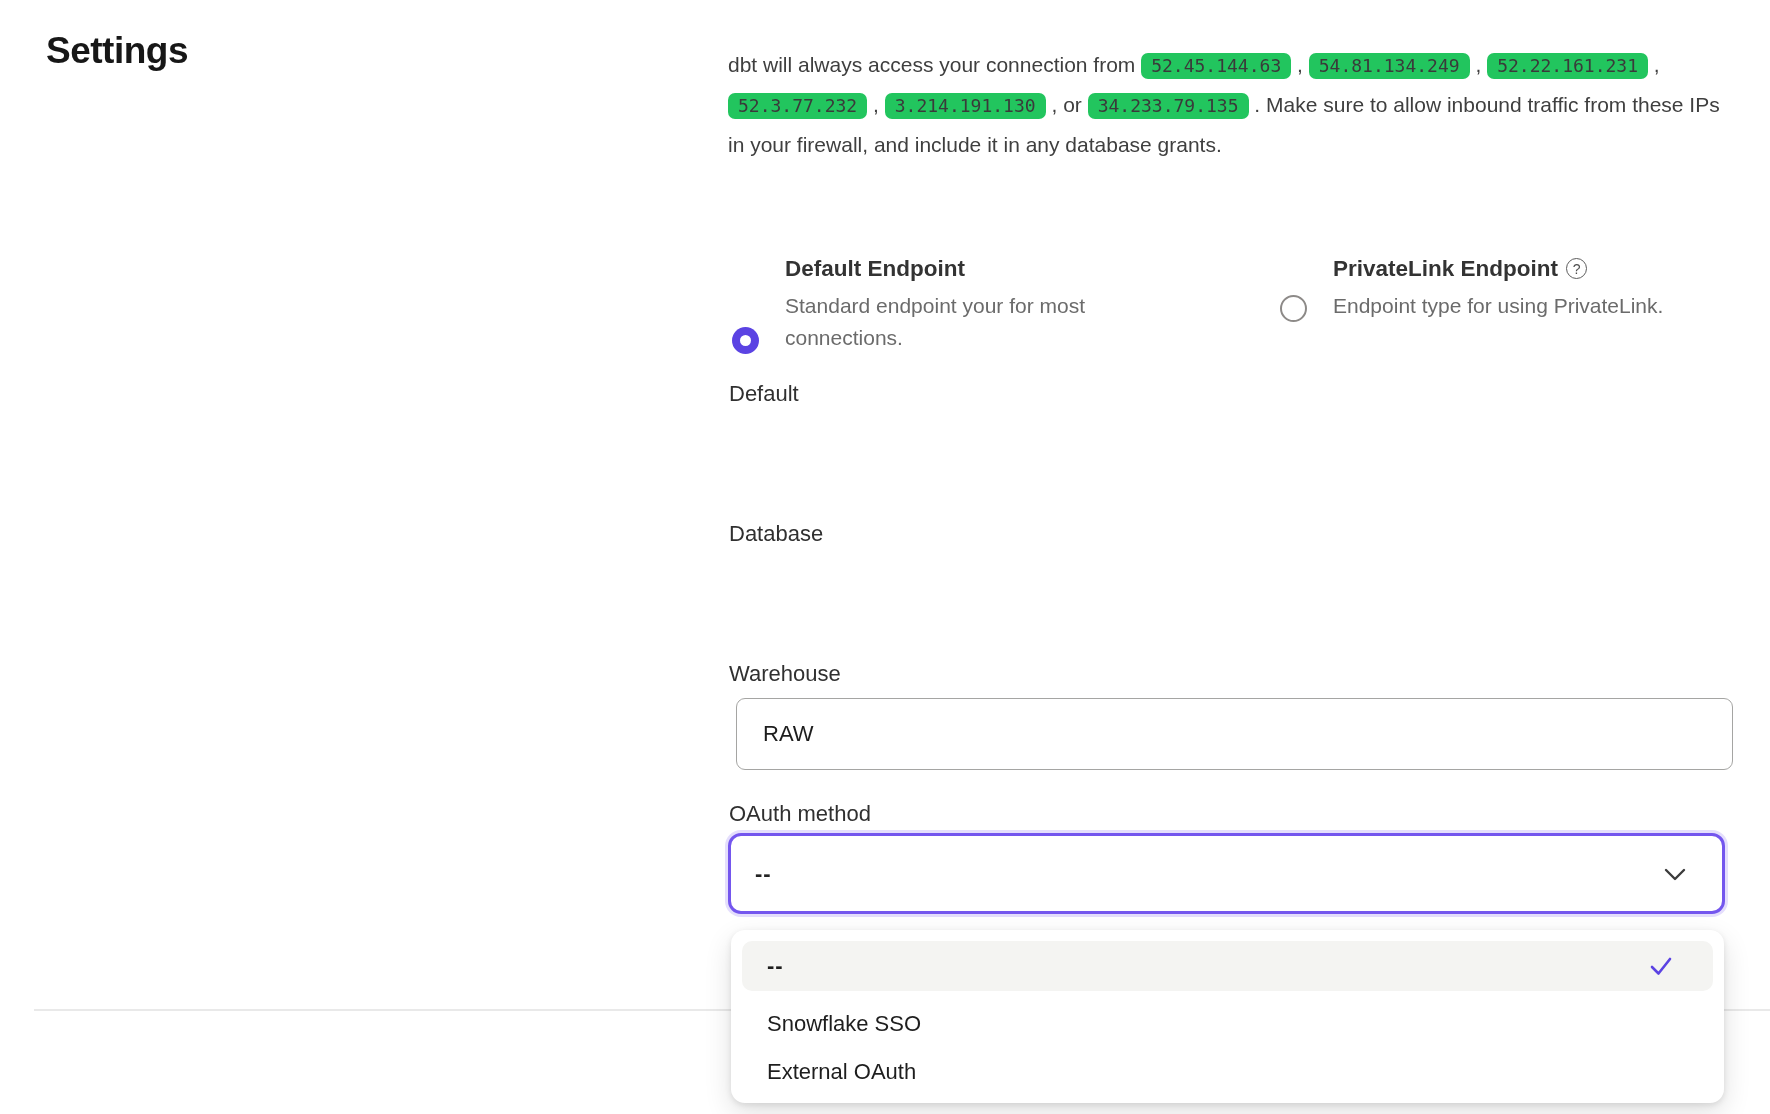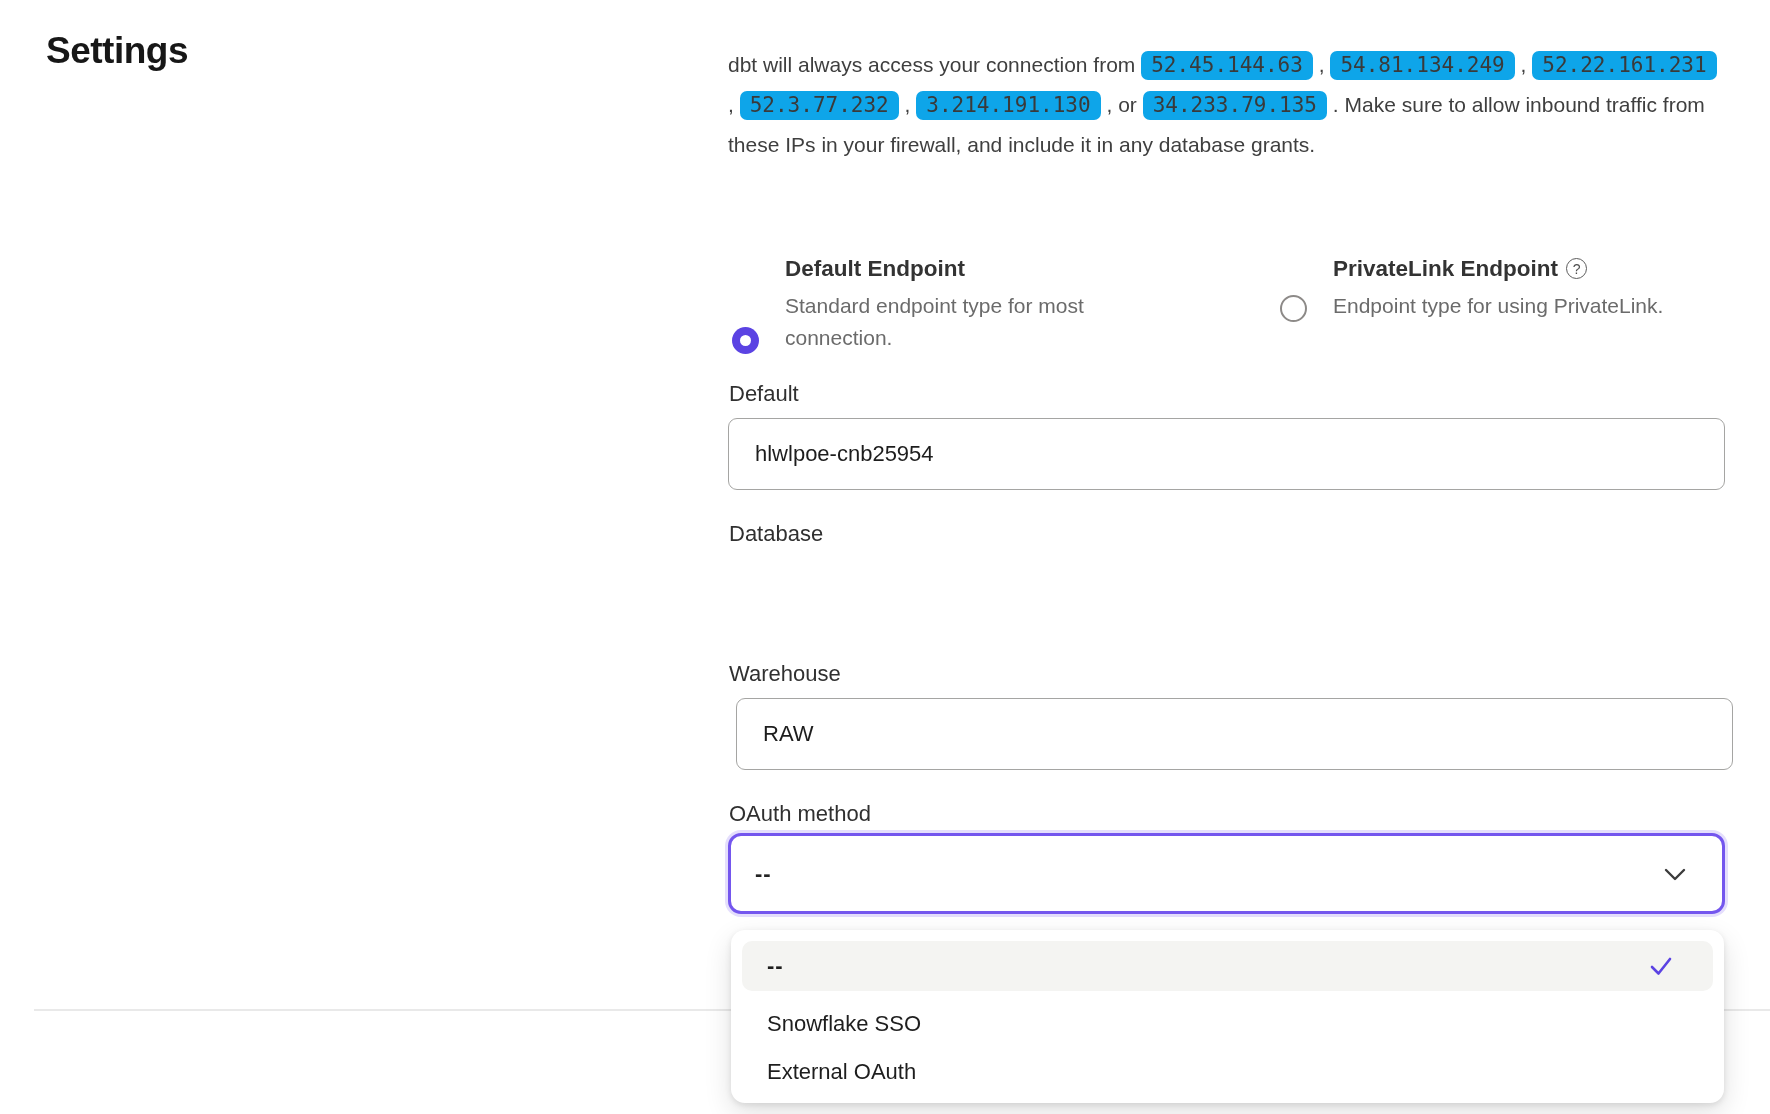--- a/index.html
+++ b/index.html
@@ -11,22 +11,22 @@
   .page-title{
     position:absolute;left:40px;top:30px;font-size:37px;font-weight:700;
     color:#171717;letter-spacing:-0.5px;margin-left:6px;
   }
   
   .ip-notice{
     position:absolute;left:728px;top:24px;width:1000px;
     font-size:21px;line-height:39px;color:#3f3f3f;
   }
   .chip{
-    font-family:"DejaVu Sans Mono",monospace;font-size:21px;color:#3a3a3a;
-    background:#0ea5e9;border-radius:7px;padding:2px 10px 3px;white-space:nowrap;
+    font-family:"DejaVu Sans Mono",monospace;font-size:18px;color:#3a3a3a;
+    background:#22c55e;border-radius:7px;padding:2px 10px 3px;white-space:nowrap;
   }
   
   .endpoint-group{position:absolute;left:732px;top:254px;width:1000px;}
   .endpoint-option{position:absolute;top:0;display:flex;align-items:flex-end;}
   .endpoint-option.first{left:0;width:460px;}
   .endpoint-option.second{left:548px;width:450px;}
   .radio{
     width:27px;height:27px;border-radius:50%;flex:0 0 27px;margin-top:1px;
     position:relative;box-sizing:border-box;cursor:pointer;
   }
@@ -87,34 +87,33 @@
 
   <div class="page-title">Settings</div>
 
   <p class="ip-notice"><span>dbt will always access your connection from </span><code class="chip">52.45.144.63</code><span> , </span><code class="chip">54.81.134.249</code><span> , </span><code class="chip">52.22.161.231</code><span> , </span><code class="chip">52.3.77.232</code><span> , </span><code class="chip">3.214.191.130</code><span> , or </span><code class="chip">34.233.79.135</code><span> . Make sure to allow inbound traffic from these IPs in your firewall, and include it in any database grants.</span></p>
 
   <div class="endpoint-group">
     <div class="endpoint-option first">
       <div class="radio checked"></div>
       <div class="endpoint-text">
         <div class="endpoint-label">Default Endpoint</div>
-        <div class="endpoint-desc">Standard endpoint type for most connection.</div>
+        <div class="endpoint-desc">Standard endpoint your for most connections.</div>
       </div>
     </div>
     <div class="endpoint-option second">
       <div class="radio unchecked"></div>
       <div class="endpoint-text">
         <div class="endpoint-label"><span>PrivateLink Endpoint</span><span class="help-icon">?</span></div>
         <div class="endpoint-desc">Endpoint type for using PrivateLink.</div>
       </div>
     </div>
   </div>
 
   <div class="field-label" style="top:381px;">Default</div>
-  <input class="text-input" style="top: 418px;" value="hlwlpoe-cnb25954">
 
   <div class="field-label" style="top:521px;">Database</div>
 
   <div class="field-label" style="top:661px;">Warehouse</div>
   <input class="text-input" style="top: 698px; margin-left: 8px;" value="RAW">
 
   <div class="field-label" style="top:801px;">OAuth method</div>
   <div class="select-box">
     <span class="select-value">--</span>
     <svg class="select-chevron" width="22" height="13" viewBox="0 0 22 13">

